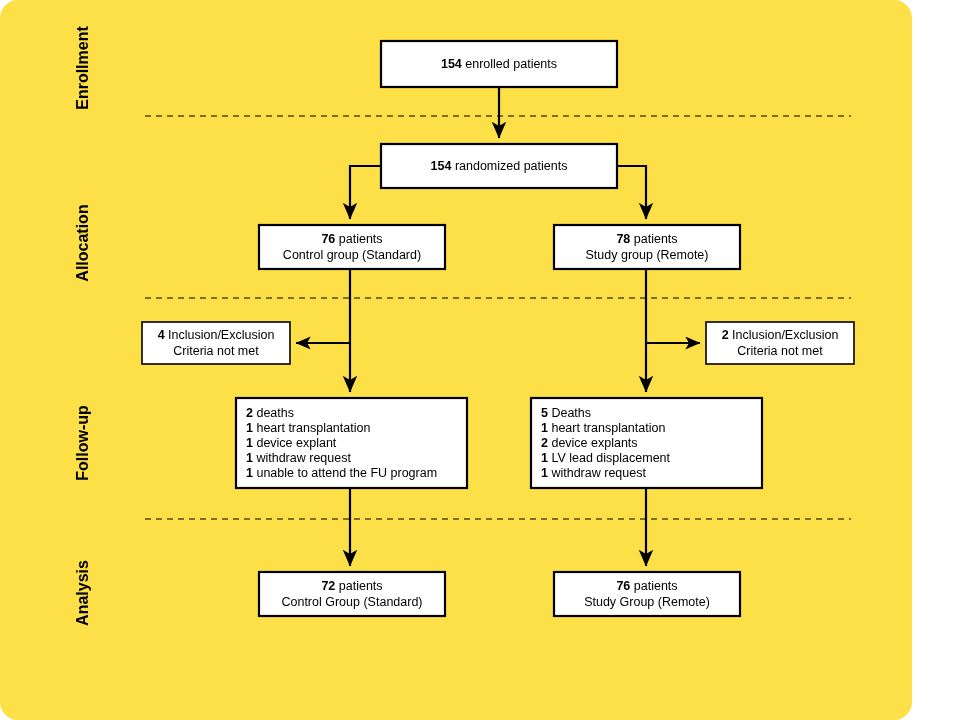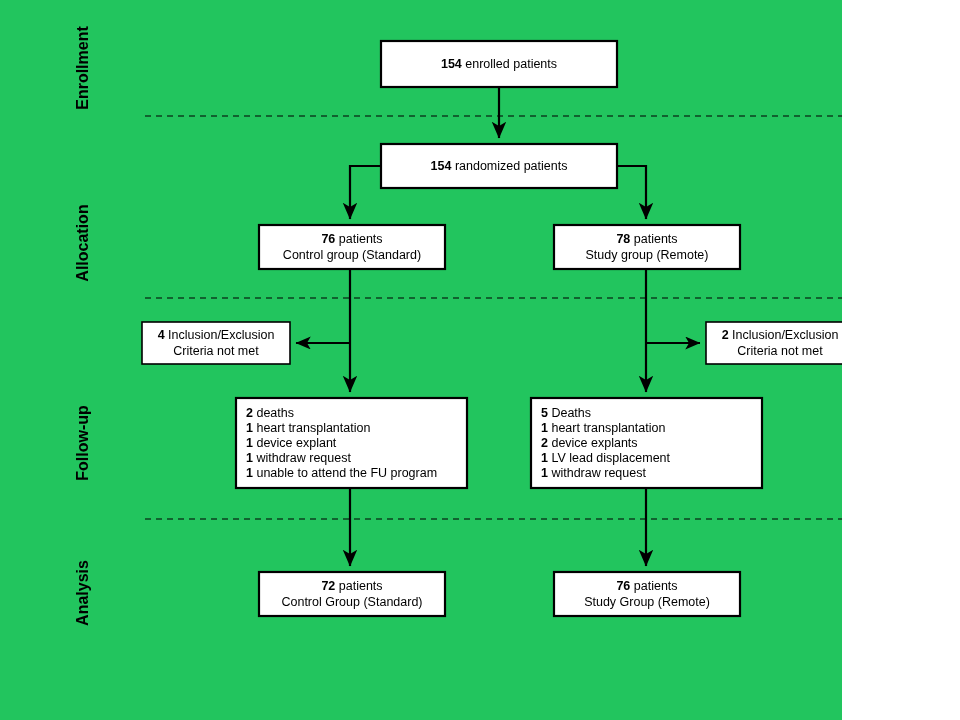--- a/index.html
+++ b/index.html
@@ -6,24 +6,25 @@
     margin: 0;
     padding: 0;
     background: #ffffff;
   }
   body {
     font-family: "Liberation Sans", sans-serif;
     color: #000000;
   }
   #canvas {
     position: relative;
-    width: 842px;
+    width: 912px;
     height: 720px;
-    background: #22c55e;
+    background: #fde047;
     overflow: hidden;
+    border-radius: 18px;
   }
   svg.flow {
     position: absolute;
     top: 0;
     left: 0;
     width: 960px;
     height: 720px;
   }
   .boxrect {
     fill: #ffffff;

